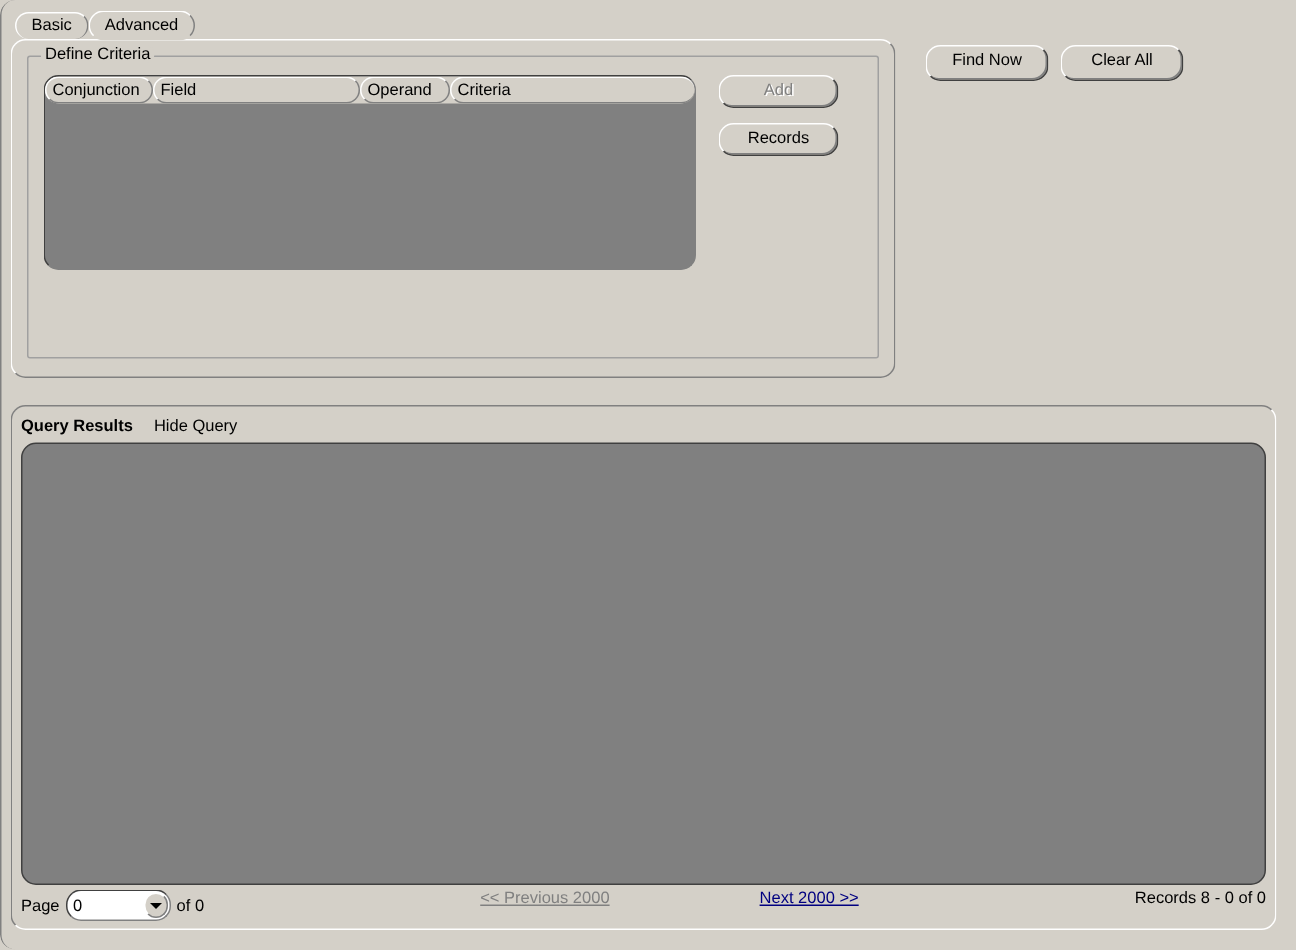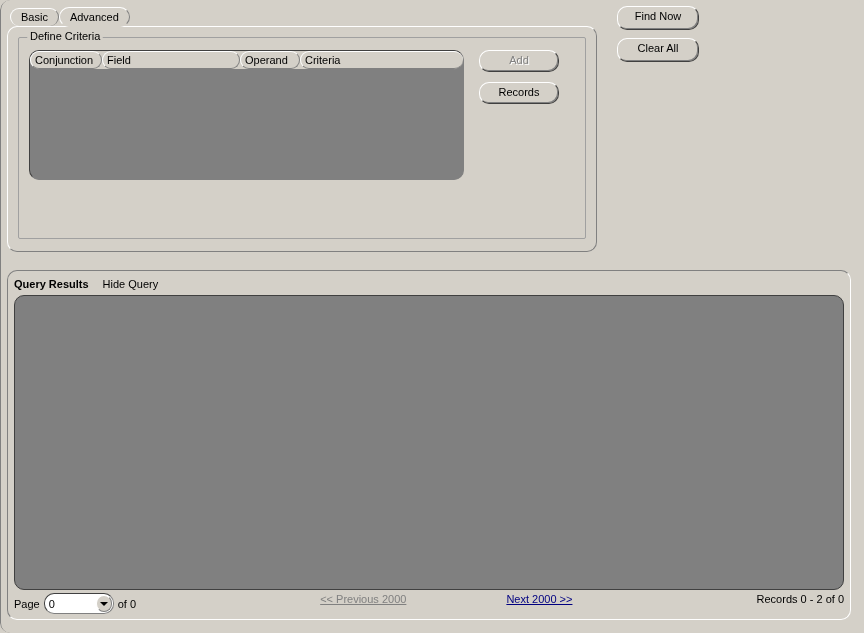--- a/index.html
+++ b/index.html
@@ -187,22 +187,23 @@
       cursor: pointer;
       text-align: center;
       padding: 3px 0;
     }
     .btn.disabled {
       color: #808080;
       text-shadow: 1px 1px 0 #fff;
     }
     .right-buttons {
       display: flex;
-      flex-direction: column;
+      flex-direction: row;
       gap: 8px;
+      margin-top: 24px;
       align-items: center;
     }
     .right-buttons .btn {
       width: 82px;
       height: 24px;
     }
     
     .results-panel {
       margin-top: 18px;
       border: 1px solid #fff;
@@ -327,17 +328,17 @@
         <div class="page-combo">
           <div class="txt">0</div>
           <div class="combo-btn"></div>
         </div>
         <span>of 0</span>
       </div>
       <div class="footer-center">
         <span class="nav-link">&lt;&lt; Previous 2000</span>
         <span class="nav-link enabled">Next 2000 &gt;&gt;</span>
       </div>
-      <div class="footer-right">Records 0 - 2 of 0</div>
+      <div class="footer-right">Records 8 - 0 of 0</div>
     </div>
   </div>
 
 </div>
 
 </body></html>

